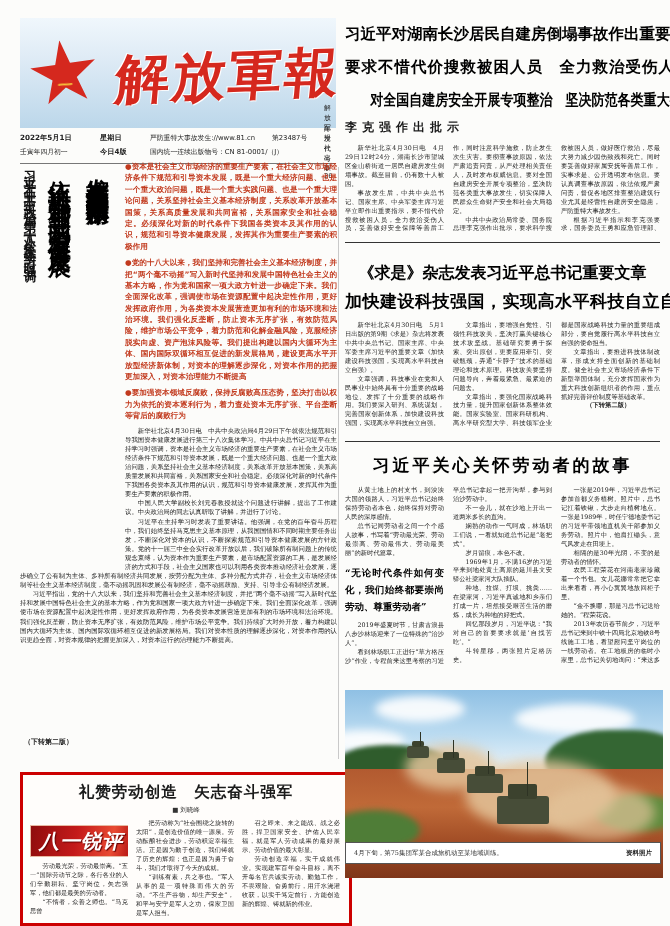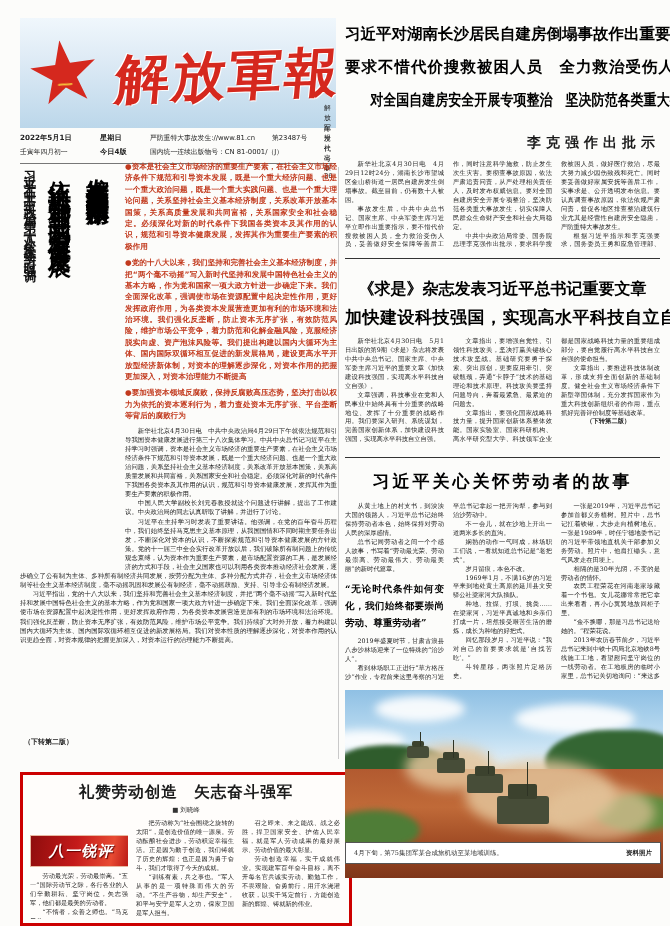--- a/index.html
+++ b/index.html
@@ -42,34 +42,34 @@
   #left-jump{position:absolute;left:4px;top:576px;font-size:7px;font-weight:bold;}
 
   
   #combox{position:absolute;left:20px;top:772px;width:312px;height:140px;border:3px solid #cc0000;
     background:#fffdfb;padding:4px 7px;box-sizing:content-box;overflow:hidden;}
   #combox-title{text-align:center;font-size:15.5px;font-weight:900;letter-spacing:1px;margin-top:3px;}
   #combox-byline{text-align:center;font-size:6.5px;color:#333;margin:3px 0 4px 0;}
   #combox-cols{display:flex;gap:8px;}
   .comcol{width:98px;overflow:hidden;height:100px;}
   .comcol p{margin:0;font-size:6.2px;line-height:1.45;text-align:justify;text-indent:2em;color:#222;}
-  #banner81{width:100px;height:30px;margin:16px 0 5px 0;
+  #banner81{width:100px;height:30px;margin:6px 0 5px 0;
     background:linear-gradient(100deg,#8f0d0d 0%,#c41a1a 45%,#e84b33 80%,#b31212 100%);
     border:1px solid #e7b9a2;display:flex;align-items:center;justify-content:center;
-    color:#fff;font-weight:900;font-style:italic;font-size:15px;letter-spacing:1px;
+    color:#fff;font-weight:900;font-style:italic;font-size:20px;letter-spacing:1px;
     text-shadow:1px 1px 1px #600;}
 
   
   #vrule{position:absolute;left:338px;top:167px;width:1px;height:592px;background:#c9c9c9;}
   #right{position:absolute;left:345px;top:18px;width:315px;}
   .hl{white-space:nowrap;text-align:center;font-weight:900;color:#000;}
   #a1-l1{font-size:15.5px;margin-top:6px;}
   #a1-l2{font-size:15.5px;letter-spacing:1px;margin-top:12px;}
   #a1-l3{font-size:15.5px;margin-top:12px;transform:scaleX(0.84);transform-origin:center;}
-  #a1-sub{text-align:right;font-size:14px;font-weight:bold;letter-spacing:5px;margin-top:23px;}
+  #a1-sub{text-align:left;font-size:12px;font-weight:bold;letter-spacing:5px;margin-top:8px;}
   .cols3{column-count:3;column-gap:9px;overflow:hidden;}
   .cols3 p{margin:0;font-size:6.3px;line-height:1.42;text-align:justify;text-indent:2em;color:#222;}
   #a1-body{margin-top:8px;height:90px;}
   .hrule{border:none;border-top:1.5px solid #333;margin:8px 0 0 0;}
   #a2-l1{font-size:16px;margin-top:20px;}
   #a2-l2{font-size:17px;letter-spacing:0.5px;margin-top:6px;}
   #a2-body{margin-top:8px;height:112px;}
   #a3-title{font-size:17px;letter-spacing:3px;margin-top:12px;}
   #a3-body{margin-top:9px;height:192px;}
   .pq{font-size:9.5px;font-weight:900;line-height:1.8;margin:6px 0;color:#000;text-align:justify;}

